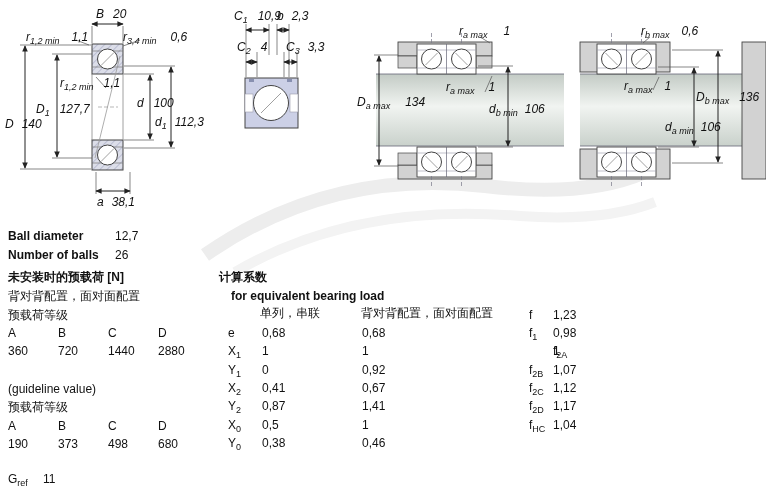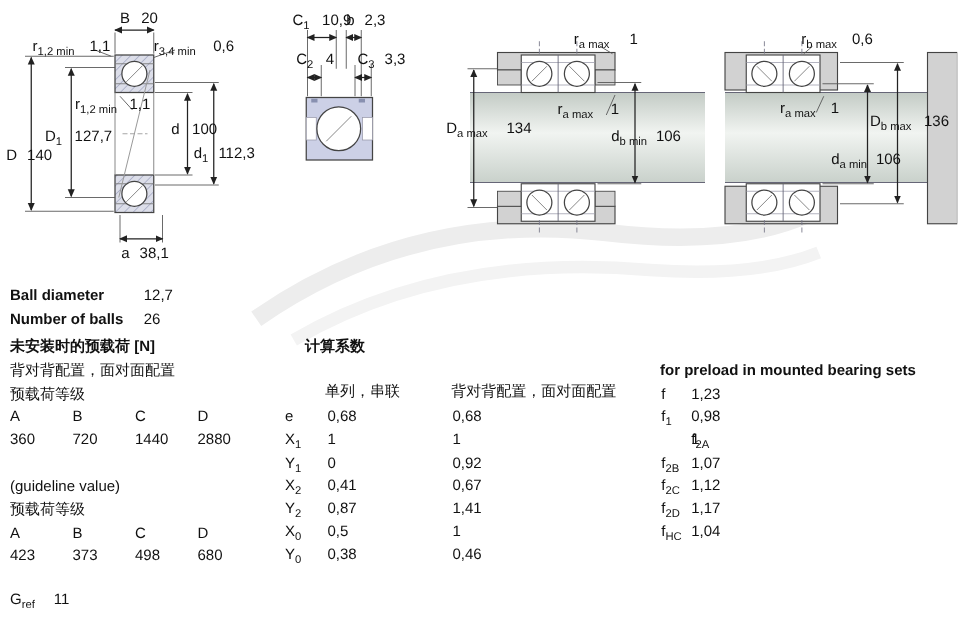--- a/index.html
+++ b/index.html
@@ -5,21 +5,21 @@
   html,body{margin:0;padding:0;background:#fff;}
   .page{position:relative;width:766px;height:494px;background:#fff;overflow:hidden;
         font-family:"Liberation Sans","DejaVu Sans",sans-serif;color:#111;}
   svg{position:absolute;left:0;top:0;}
   .ext{stroke:#555;stroke-width:0.7;}
   .dim{stroke:#222;stroke-width:1;marker-start:url(#ar);marker-end:url(#ar);}
   .ldr{stroke:#555;stroke-width:0.7;}
   .cl{stroke:#778;stroke-width:0.7;stroke-dasharray:4 2;}
   .t{position:absolute;font-size:12px;line-height:13px;white-space:nowrap;}
   .b{font-weight:bold;}
-  .lbl{position:absolute;font-size:12px;line-height:13px;white-space:nowrap;}
+  .lbl{position:absolute;font-size:12px;line-height:13px;white-space:nowrap;font-style:italic;}
   .lbl sub, .t sub{font-size:9px;line-height:0;}
   .v{display:inline-block;}
 </style>
 </head>
 <body>
 
 <div class="page">
 
   <svg width="766" height="494" viewBox="0 0 766 494">
     <defs>
@@ -220,29 +220,30 @@
   <span class="t" style="left:58px;top:345px">720</span>
   <span class="t" style="left:108px;top:345px">1440</span>
   <span class="t" style="left:158px;top:345px">2880</span>
 
   <span class="t" style="left:8px;top:383px">(guideline value)</span>
   <span class="t" style="left:8px;top:401px">预载荷等级</span>
   <span class="t" style="left:8px;top:420px">A</span>
   <span class="t" style="left:58px;top:420px">B</span>
   <span class="t" style="left:108px;top:420px">C</span>
   <span class="t" style="left:158px;top:420px">D</span>
-  <span class="t" style="left:8px;top:438px">423</span>
+  <span class="t" style="left:8px;top:438px">190</span>
   <span class="t" style="left:58px;top:438px">373</span>
   <span class="t" style="left:108px;top:438px">498</span>
   <span class="t" style="left:158px;top:438px">680</span>
 
   <span class="t" style="left:8px;top:473px"><span>G</span><sub>ref</sub></span>
   <span class="t" style="left:43px;top:473px">11</span>
 
-  <span class="t b" style="left:244px;top:271px">计算系数</span>
+  <span class="t b" style="left:219px;top:271px">计算系数</span>
+  <span class="t b" style="left:231px;top:290px">for equivalent bearing load</span>
   <span class="t" style="left:260px;top:307px">单列，串联</span>
   <span class="t" style="left:361px;top:307px">背对背配置，面对面配置</span>
 
   <span class="t" style="left:228px;top:327px"><span>e</span><sub></sub></span>
   <span class="t" style="left:262px;top:327px">0,68</span>
   <span class="t" style="left:362px;top:327px">0,68</span>
   <span class="t" style="left:228px;top:345px"><span>X</span><sub>1</sub></span>
   <span class="t" style="left:262px;top:345px">1</span>
   <span class="t" style="left:362px;top:345px">1</span>
   <span class="t" style="left:228px;top:364px"><span>Y</span><sub>1</sub></span>
@@ -254,21 +255,20 @@
   <span class="t" style="left:228px;top:400px"><span>Y</span><sub>2</sub></span>
   <span class="t" style="left:262px;top:400px">0,87</span>
   <span class="t" style="left:362px;top:400px">1,41</span>
   <span class="t" style="left:228px;top:419px"><span>X</span><sub>0</sub></span>
   <span class="t" style="left:262px;top:419px">0,5</span>
   <span class="t" style="left:362px;top:419px">1</span>
   <span class="t" style="left:228px;top:437px"><span>Y</span><sub>0</sub></span>
   <span class="t" style="left:262px;top:437px">0,38</span>
   <span class="t" style="left:362px;top:437px">0,46</span>
 
-  <span class="t b" style="left:528px;top:290px">for preload in mounted bearing sets</span>
   <span class="t" style="left:529px;top:309px"><span>f</span><sub></sub></span>
   <span class="t" style="left:553px;top:309px">1,23</span>
   <span class="t" style="left:529px;top:327px"><span>f</span><sub>1</sub></span>
   <span class="t" style="left:553px;top:327px">0,98</span>
   <span class="t" style="left:553px;top:345px"><span>f</span><sub>2A</sub></span>
   <span class="t" style="left:553px;top:345px">1</span>
   <span class="t" style="left:529px;top:364px"><span>f</span><sub>2B</sub></span>
   <span class="t" style="left:553px;top:364px">1,07</span>
   <span class="t" style="left:529px;top:382px"><span>f</span><sub>2C</sub></span>
   <span class="t" style="left:553px;top:382px">1,12</span>

